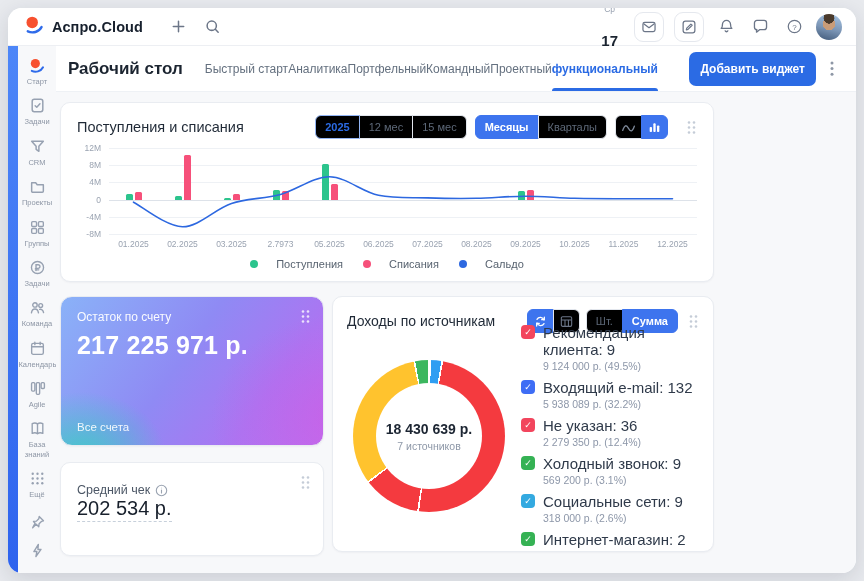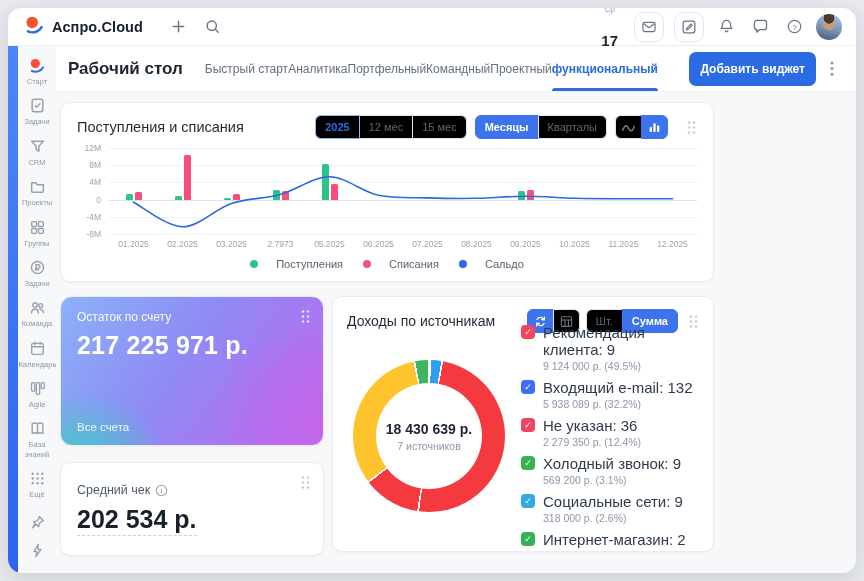--- a/index.html
+++ b/index.html
@@ -85,21 +85,21 @@
     background:radial-gradient(130px 100px at 8% 108%,rgba(47,214,190,.8),transparent 65%),
                radial-gradient(190px 150px at 108% 82%,rgba(216,82,224,.5),transparent 70%),
                linear-gradient(125deg,#8ab2f8 0%,#8f8af4 45%,#aa76f2 75%,#b873f0 100%)}
   .balance-title{font-size:12px;opacity:.95}
   .balance-amount{font-size:25px;font-weight:700;margin-top:7px;letter-spacing:.2px}
   .balance-footer{position:absolute;left:16px;bottom:12px;font-size:11.5px;opacity:.9;cursor:pointer}
   .abs-drag{position:absolute;right:12px;top:12px;margin:0}
   .white-drag{color:rgba(255,255,255,.78)}
   .avg-card{height:94px;padding:20px 16px;position:relative}
   .avg-title{font-size:12.5px;color:#4c5766;display:flex;align-items:center;gap:5px}
-  .avg-amount{display:inline-block;font-size:25px;font-weight:700;color:#18202c;margin-top:8px;border-bottom:1px dashed #c7d0db;padding-bottom:1px}
+  .avg-amount{display:inline-block;font-size:20px;font-weight:400;color:#18202c;border-bottom:1px dashed #c7d0db;padding-bottom:1px}
   
   .sources-card{width:382px;height:256px;padding:12px 14px;display:flex;flex-direction:column;flex:none}
   .sources-card .card-title{font-size:14px}
   .sources-card .controls{gap:6px}
   .sources-body{flex:1;display:flex;align-items:center;min-height:0}
   .donut{width:152px;height:152px;border-radius:50%;position:relative;flex:none;margin-left:6px}
   .donut-hole{position:absolute;inset:23px;border-radius:50%;background:#fff;display:flex;flex-direction:column;align-items:center;justify-content:center}
   .donut-amount{font-size:14px;font-weight:700;color:#1c2532}
   .donut-caption{font-size:10.5px;color:#8e98a8;margin-top:3px}
   .src-legend{flex:1;margin-left:16px;display:flex;flex-direction:column;gap:7px;overflow:hidden}

